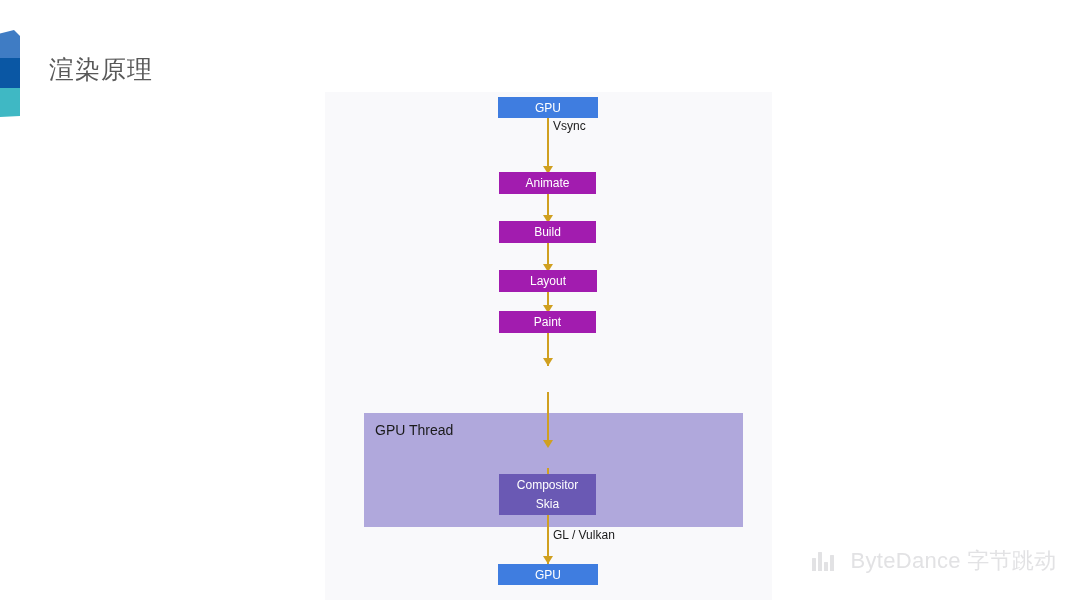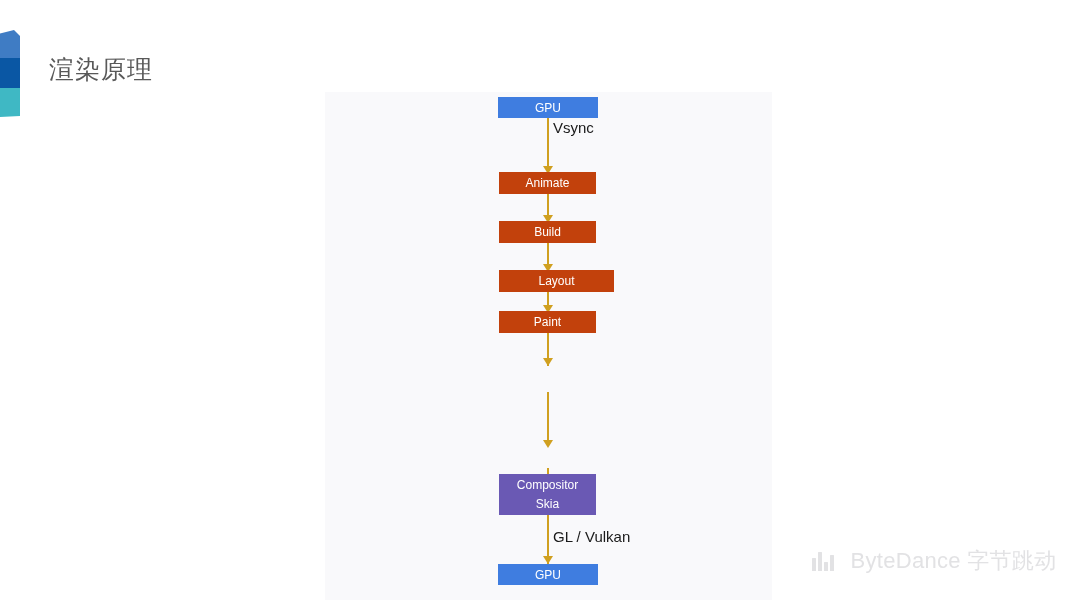--- a/index.html
+++ b/index.html
@@ -55,21 +55,21 @@
     display: flex;
     align-items: center;
     justify-content: center;
     color: #ffffff;
     font-size: 12px;
     line-height: 1;
     white-space: nowrap;
   }
 
   .node.blue  { background: #3f7de0; }
-  .node.green { background: #c2410c; }
+  .node.green { background: #a21caf; }
   .node.purple{ background: #6a59b4; }
 
   
   .panel {
     position: absolute;
     box-sizing: border-box;
   }
   .panel.ui    { background: #b3dcae; }
   .panel.gpu   { background: #b0a8dc; }
   .panel-label {
@@ -90,21 +90,21 @@
   }
   .arrowhead {
     position: absolute;
     width: 0; height: 0;
     border-left: 5px solid transparent;
     border-right: 5px solid transparent;
     border-top: 8px solid #d0a020;
   }
   .conn-label {
     position: absolute;
-    font-size: 15px;
+    font-size: 12px;
     color: #1a1a1a;
     line-height: 1;
     white-space: nowrap;
   }
 
   
   .layer-stack {
     position: absolute;
     left: 488px;
     top: 362px;
@@ -157,20 +157,23 @@
     <polygon points="0,28 38,28 38,58 0,58" fill="#0a57a4"></polygon>
     <polygon points="0,58 38,58 38,86 0,88" fill="#3fb8c4"></polygon>
   </svg>
 </div>
 
 <div class="slide-title">渲染原理</div>
 
 <div class="diagram">
 
 
+  <div class="panel gpu" style="left:39px; top:321px; width:379px; height:114px;">
+    <div class="panel-label">GPU Thread</div>
+  </div>
 
   <div class="conn" style="left:222px; top:26px;  height:54px;"></div>
   <div class="arrowhead" style="left:218px; top:74px;"></div>
 
   <div class="conn" style="left:222px; top:102px; height:27px;"></div>
   <div class="arrowhead" style="left:218px; top:123px;"></div>
 
   <div class="conn" style="left:222px; top:151px; height:27px;"></div>
   <div class="arrowhead" style="left:218px; top:172px;"></div>
 
@@ -191,21 +194,21 @@
 
   <div class="conn-label" style="left:228px; top:28px;">Vsync</div>
   <div class="conn-label" style="left:228px; top:437px;">GL / Vulkan</div>
 
   <div class="node blue" style="left:173px; top:5px;   width:100px; height:21px;">GPU</div>
 
   <div class="node green" style="left:174px; top:80px;  width:97px;  height:22px;">Animate</div>
 
   <div class="node green" style="left:174px; top:129px; width:97px;  height:22px;">Build</div>
 
-  <div class="node green" style="left:174px; top:178px; width:115px;  height:22px;">Layout</div>
+  <div class="node green" style="left:174px; top:178px; width:98px;  height:22px;">Layout</div>
 
   <div class="node green" style="left:174px; top:219px; width:97px;  height:22px;text-align:center;">Paint</div>
 
   <div class="node purple" style="left:174px; top:354px; width:97px;  height:22px;margin-top:28px;">Compositor</div>
 
   <div class="node purple" style="left:174px; top:401px; width:97px;  height:22px;">Skia</div>
 
   <div class="node blue" style="left:173px; top:472px; width:100px; height:21px;">GPU</div>
 
 

